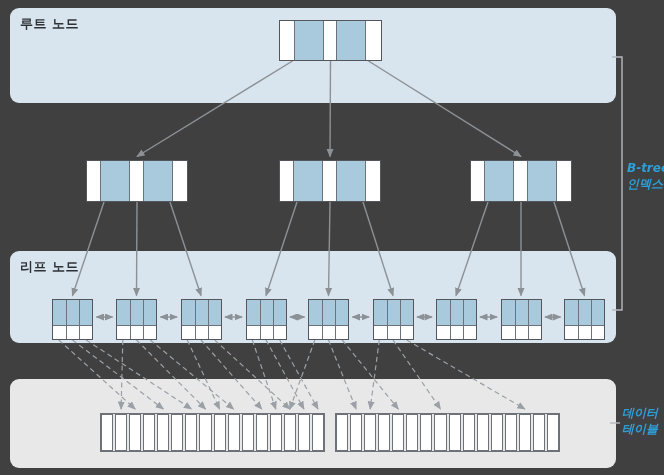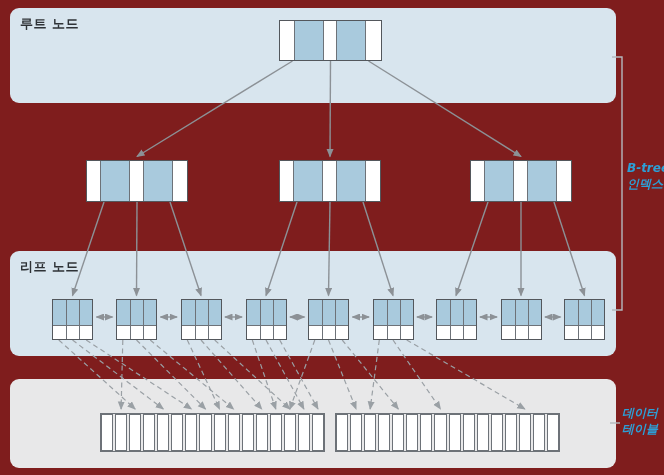--- a/index.html
+++ b/index.html
@@ -1,26 +1,26 @@
 <!DOCTYPE html>
 <html style="--band-blue: #d8e5ee; --band-gray: #e8e8e9; --cell-blue: #a9cadd; --node-border: #53575c; --node-inner: #6d7278; --table-border: #6d7278; --accent-text: #2d9fd6; --band-label-text: #2e3236;"><head>
 <meta charset="utf-8">
 <style>
   html,body{margin:0;padding:0;background:#ffffff;}
   #stage{
     position:relative;width:664px;height:475px;overflow:hidden;
     font-family:"DejaVu Sans","Liberation Sans",sans-serif;
-    background:#7f1d1d;
+    background:#404040;
   }
   .band{position:absolute;left:10px;width:606px;border-radius:9px;}
   .band.blue{background:var(--band-blue);}
   .band.gray{background:var(--band-gray);}
   #band-root{top:8px;height:95px;}
   #band-internal{top:112px;height:131px;}
-  #band-leaf{top:251px;height:105px;text-decoration:underline;}
+  #band-leaf{top:251px;height:92px;text-decoration:underline;}
   #band-table{top:379px;height:89px;}
   .band-label{
     position:absolute;left:10px;top:7px;
     font-size:13px;font-weight:bold;color:var(--band-label-text);
     letter-spacing:0.5px;white-space:nowrap;
   }
   #overlay{position:absolute;left:0;top:0;width:664px;height:475px;pointer-events:none;}
   .node{
     position:absolute;display:flex;box-sizing:border-box;
     border:1.5px solid var(--node-border);background:#ffffff;

